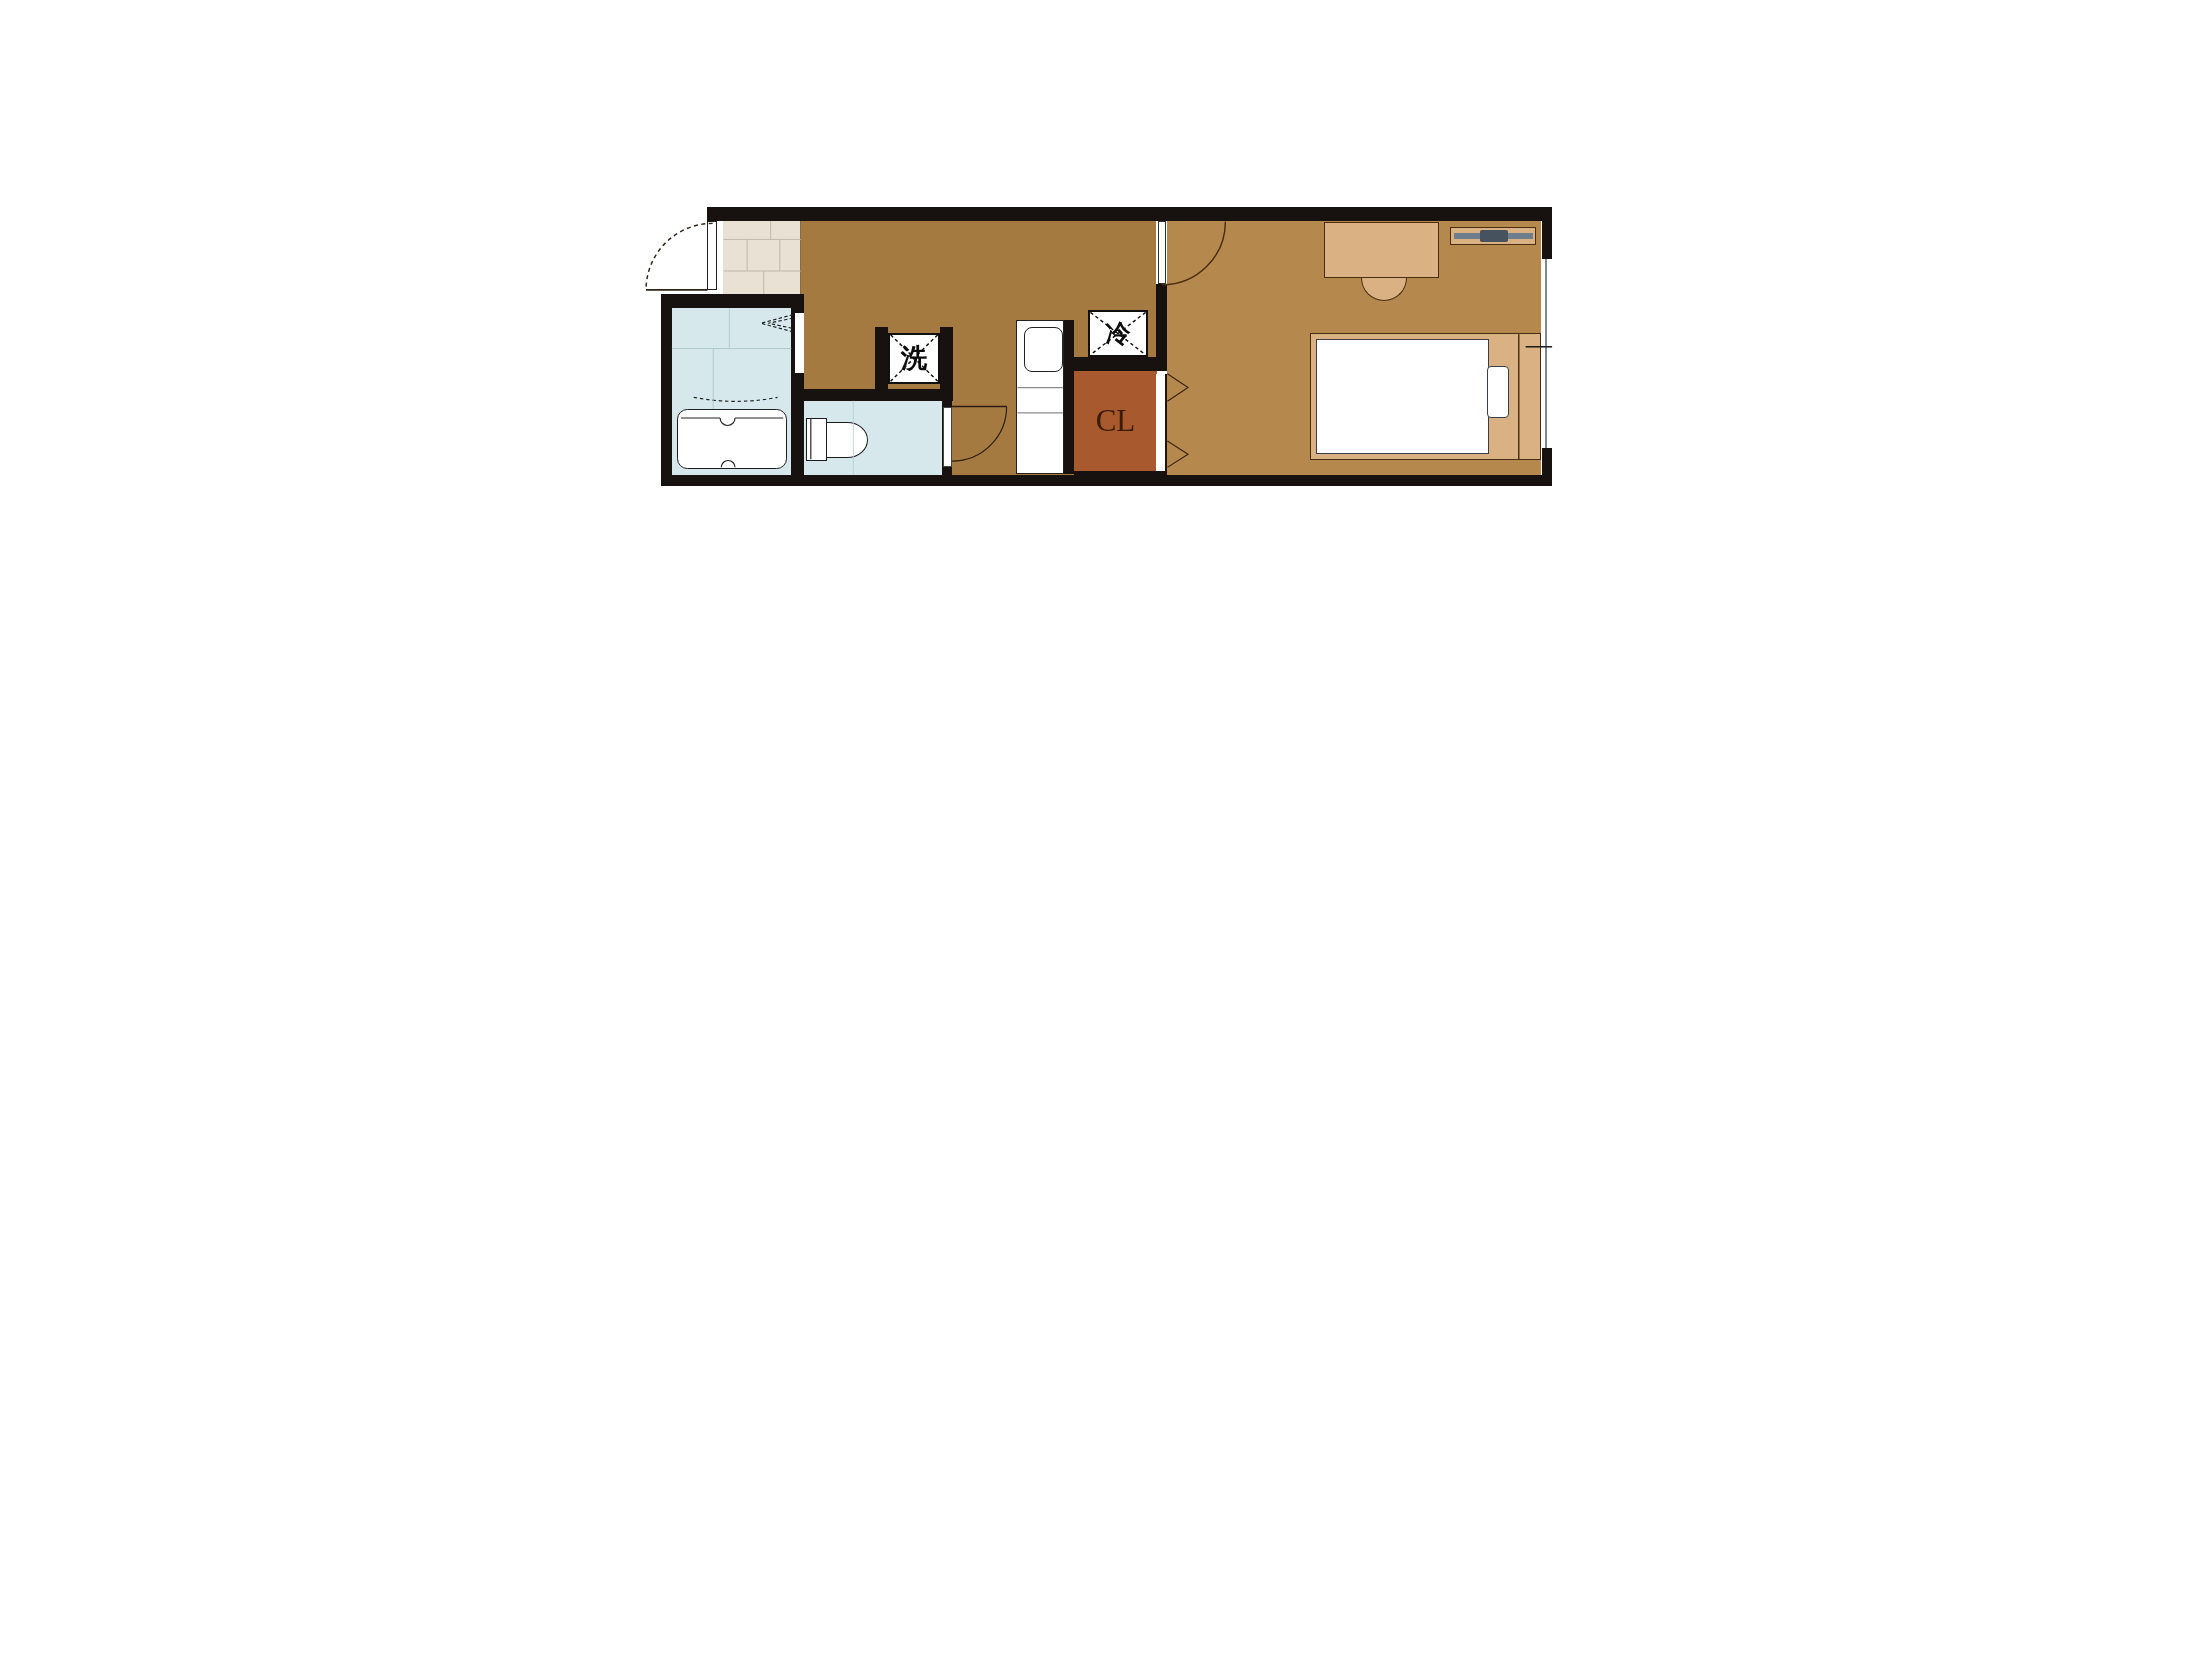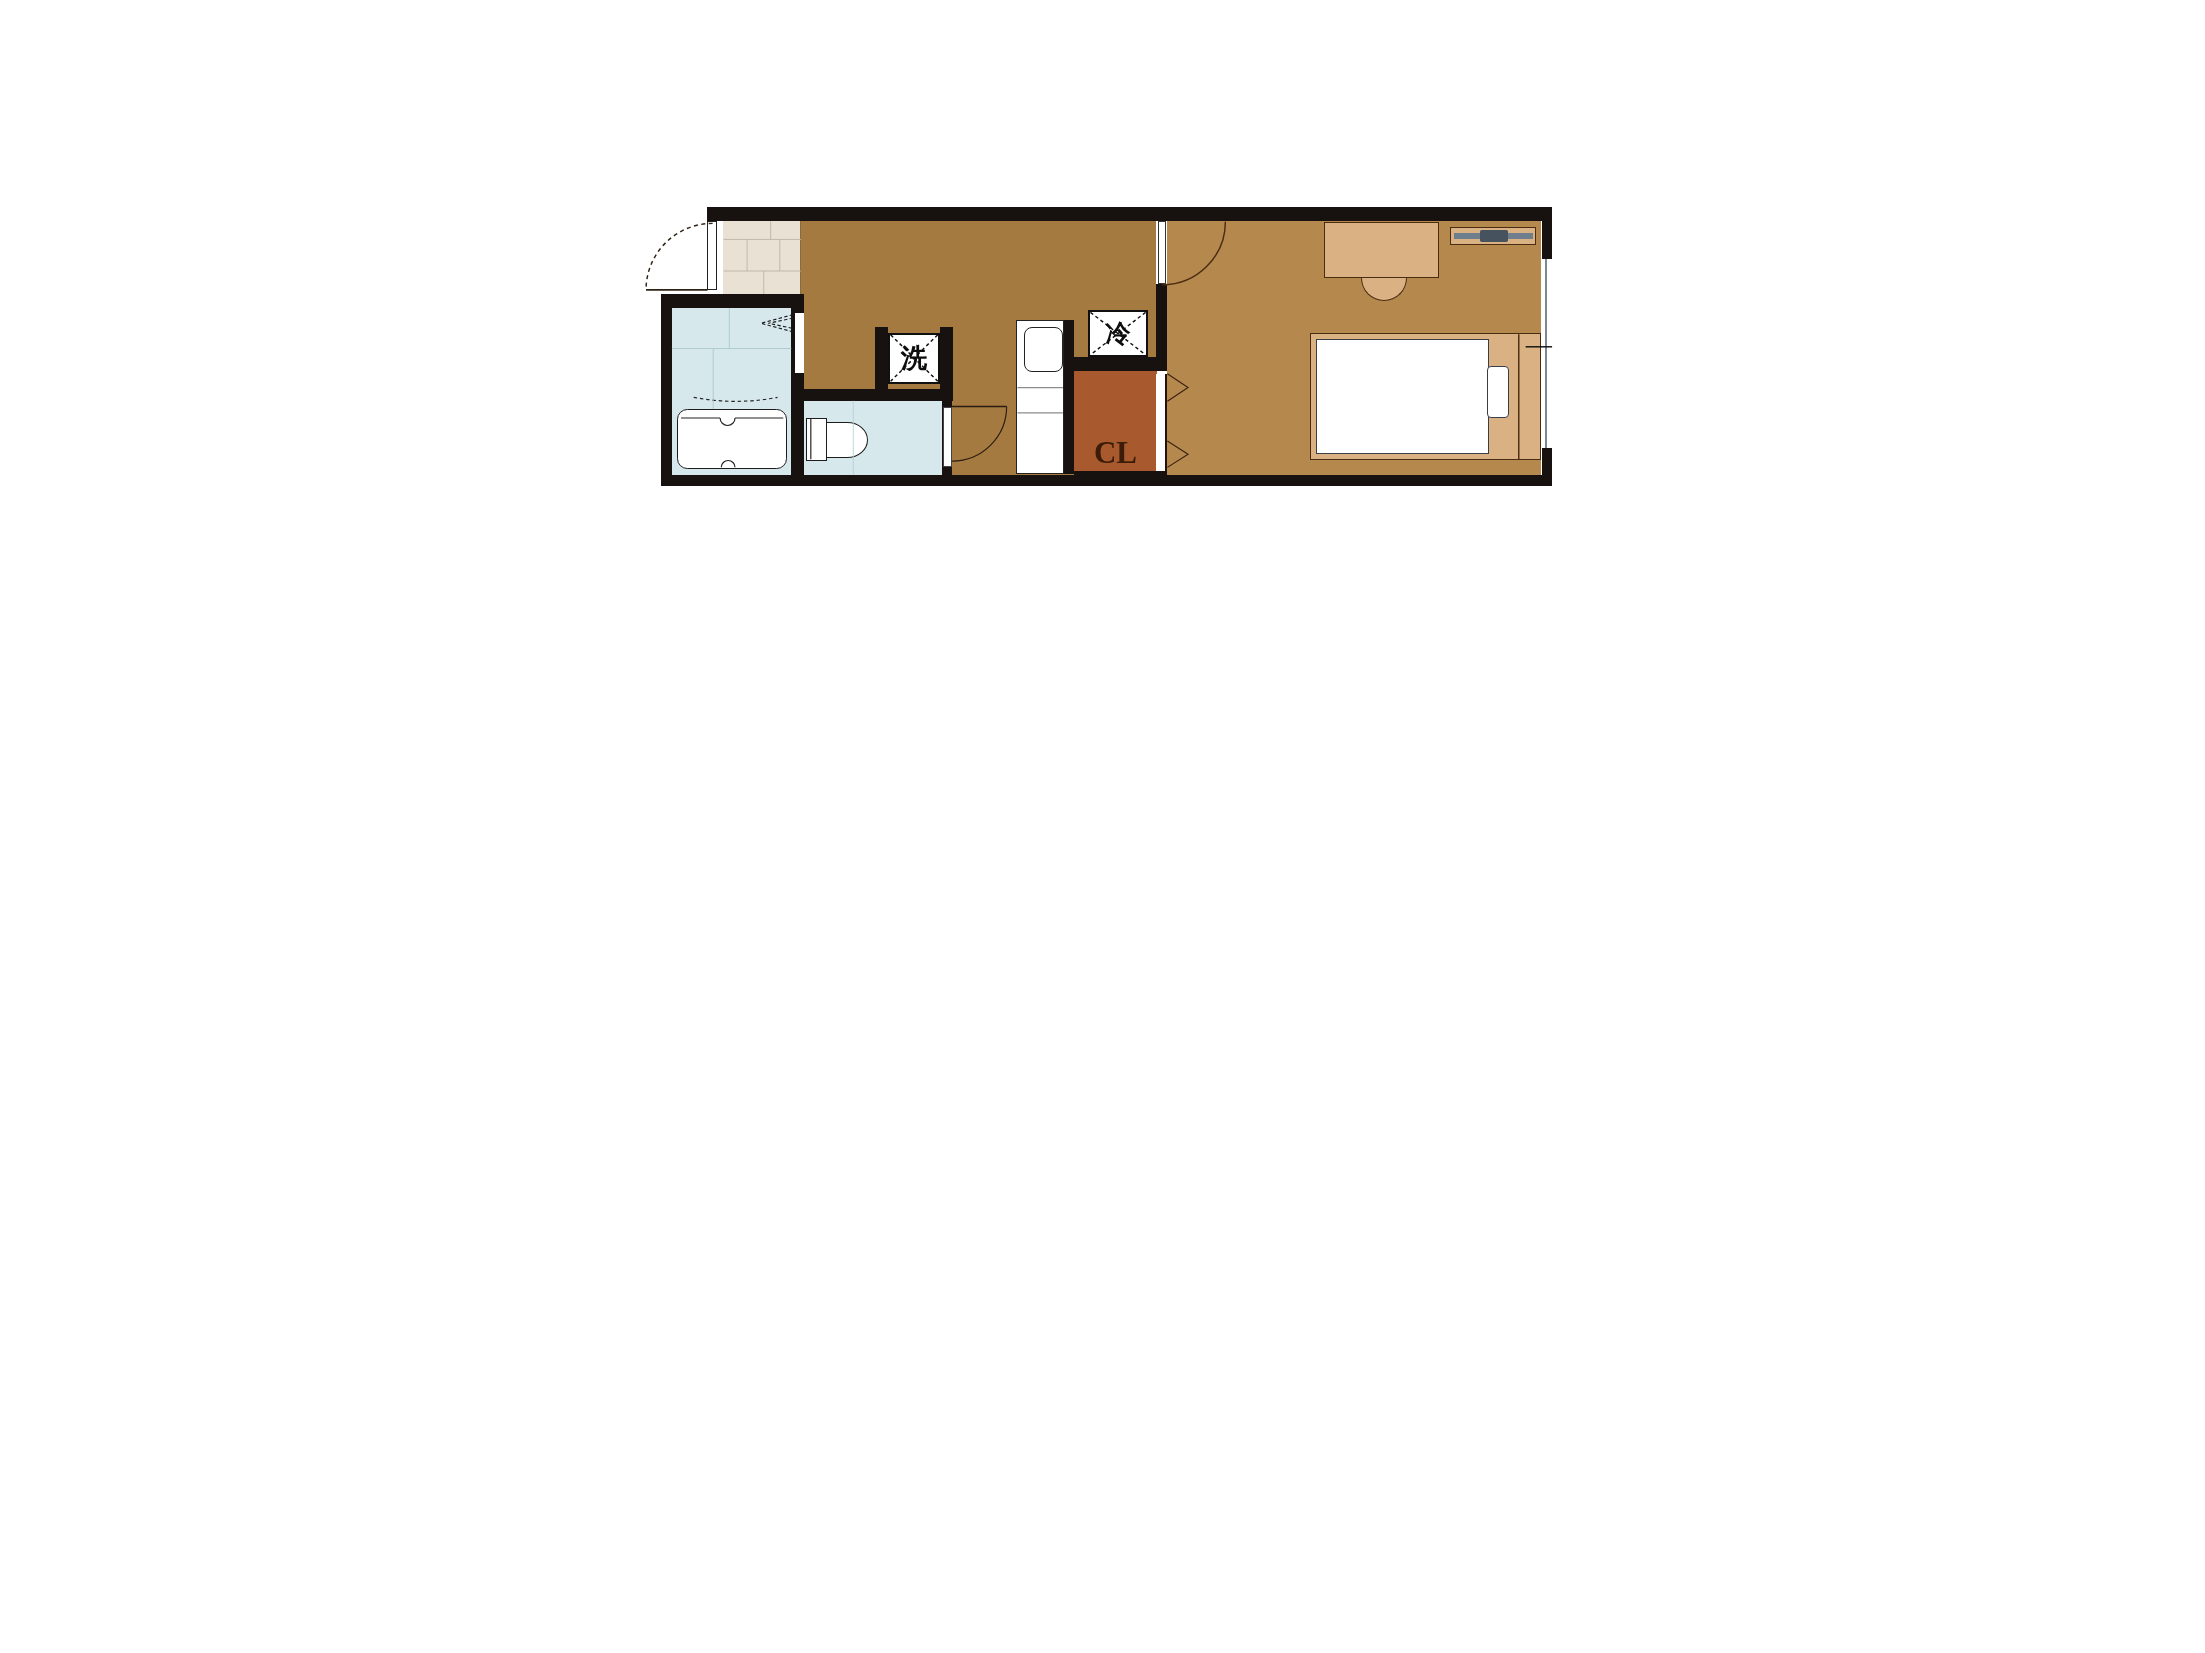--- a/index.html
+++ b/index.html
@@ -4,22 +4,22 @@
 <style>
   html,body{margin:0;padding:0;background:#ffffff;}
   body{font-family:"Liberation Sans","DejaVu Sans",sans-serif;}
   #plan{position:relative;width:919px;height:689px;margin:0 auto;background:#ffffff;overflow:hidden;}
   #plan .abs{position:absolute;box-sizing:border-box;}
   .wall{background:#171210;}
   .doorleaf{background:#ffffff;}
   svg.overlay{position:absolute;left:0;top:0;width:919px;height:689px;pointer-events:none;}
   .label-cjk{display:flex;align-items:center;justify-content:center;
     font-family:"DejaVu Sans","Liberation Sans",sans-serif;font-weight:600;color:#0c0c0c;}
-  .label-cl{display:flex;align-items:flex-end;justify-content:center;
-    font-family:"Liberation Serif","DejaVu Serif",serif;font-weight:700;color:#3a1c08;}
+  .label-cl{display:flex;align-items:center;justify-content:center;
+    font-family:"Liberation Serif","DejaVu Serif",serif;font-weight:400;color:#3a1c08;}
 </style>
 </head>
 <body>
 
 <div id="plan">
 
   <div class="abs" style="left:158px;top:221px;width:355px;height:254px;background:#A57A41;"></div>
   <div class="abs" style="left:524px;top:221px;width:374px;height:254px;background:#B5894E;"></div>
   <div class="abs" style="left:80px;top:221px;width:78px;height:73px;background:#E9E2D4;border-right:1.1px solid #8a6b40;"></div>
   <div class="abs" style="left:29px;top:308px;width:119px;height:167px;background:#D6E8EC;"></div>

